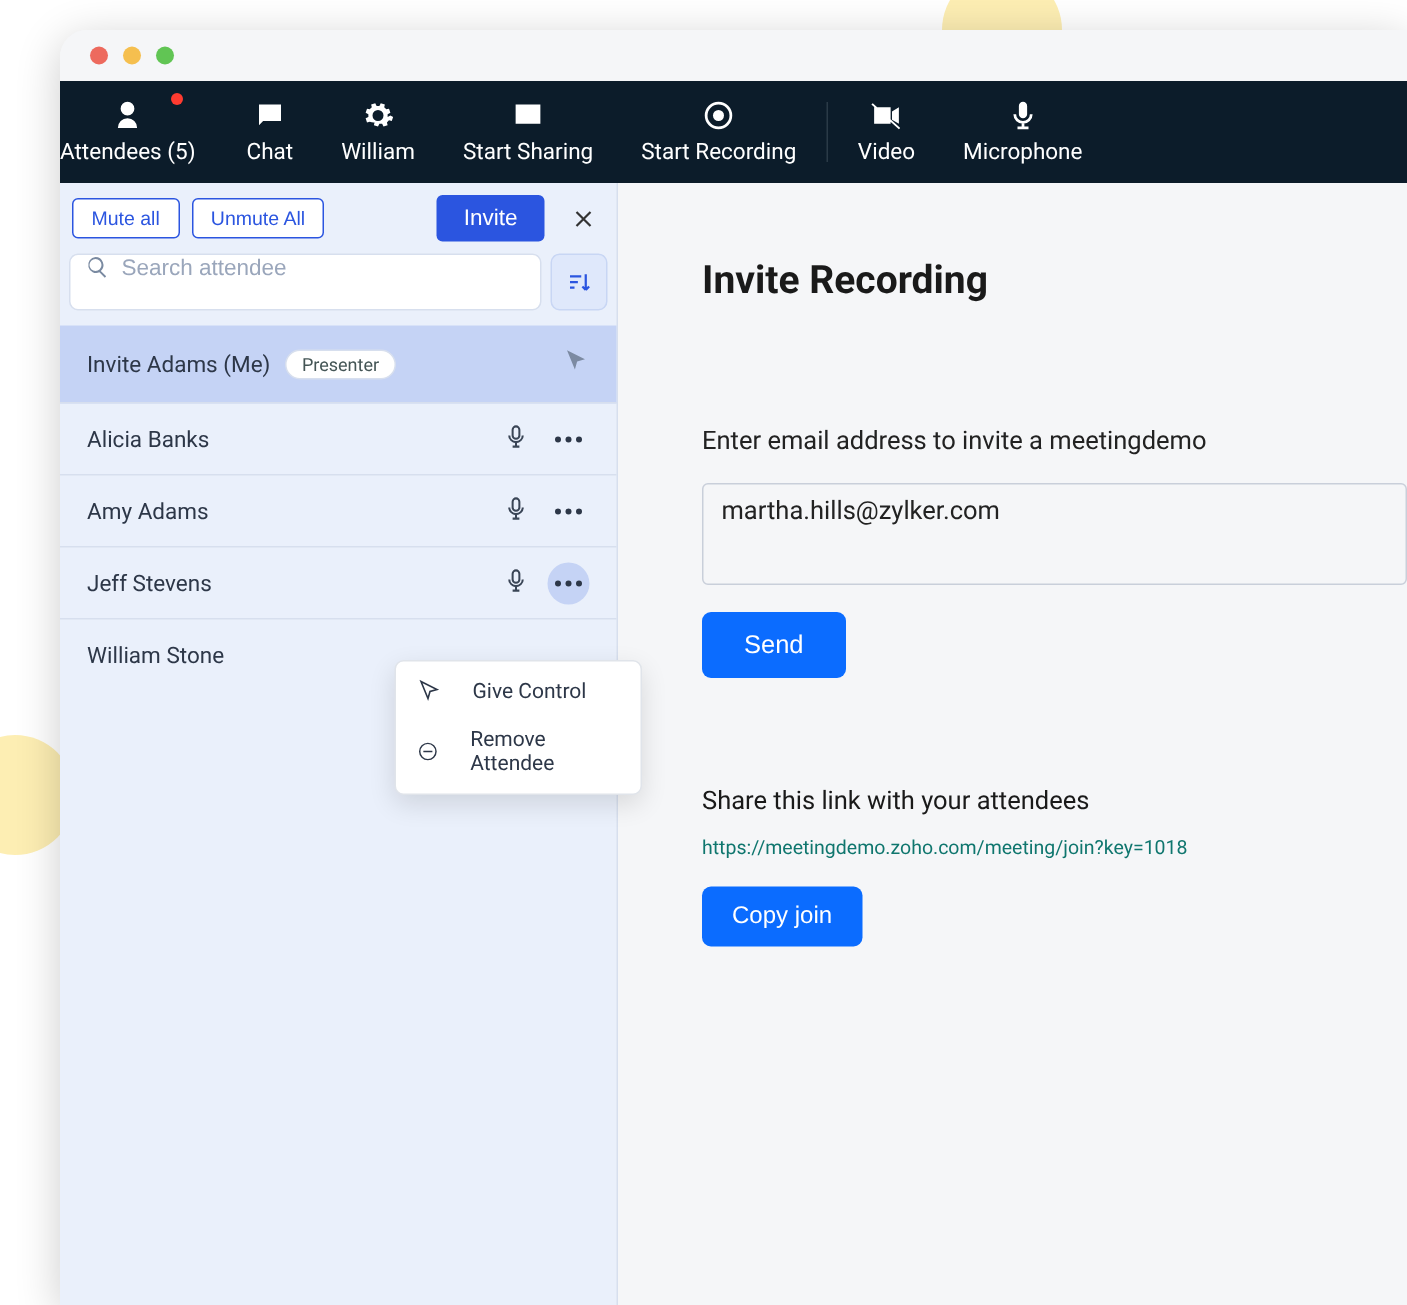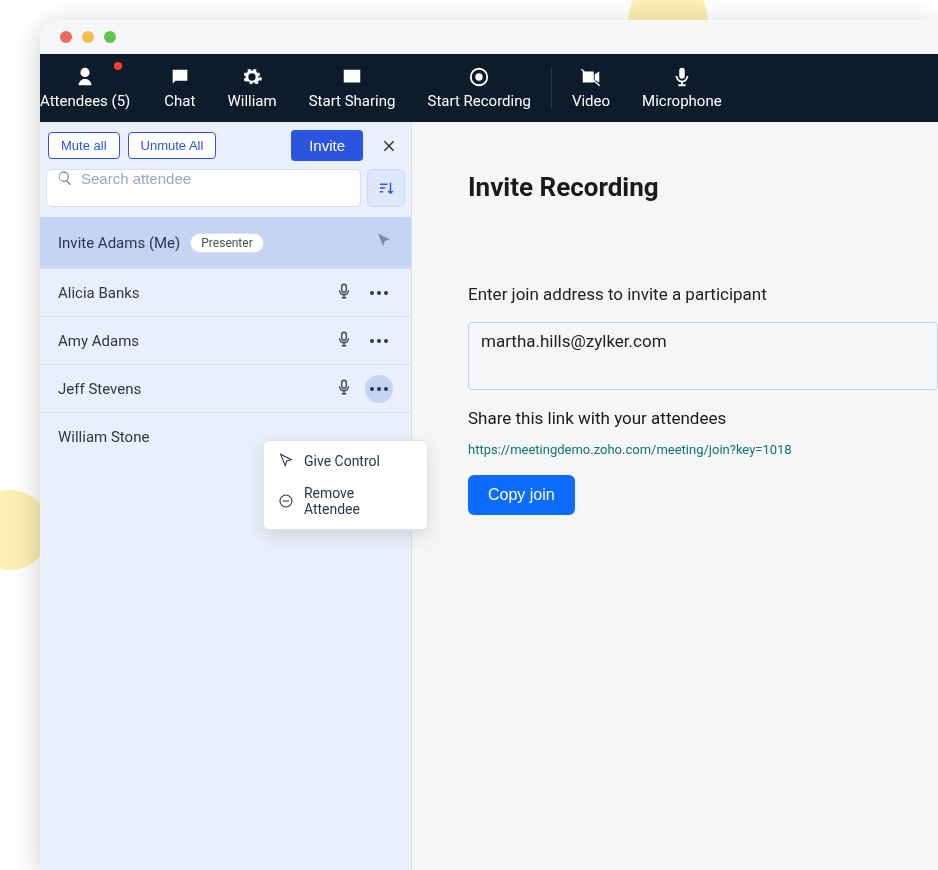--- a/index.html
+++ b/index.html
@@ -214,21 +214,21 @@
     background: #fff;
     border: 1px solid #e0e4ea;
     border-radius: 6px;
     box-shadow: 0 6px 18px rgba(0,0,0,0.12);
     z-index: 50;
     padding: 4px 0;
   }
   .menu-item {
     display:flex;
     align-items:center;
-    gap:10px;
+    gap:21px;
     padding: 8px 14px;
     font-size: 14px;
     color:#2d3748;
     cursor:pointer;
   }
   .menu-item svg { width:16px; height:16px; stroke:#2d3748; fill:none; stroke-width:1.6; }
 
   .main {
     flex: 1;
     padding: 50px 0 0 56px;
@@ -471,22 +471,23 @@
               <circle cx="12" cy="12" r="9"></circle>
               <path d="M7 12h10"></path>
             </svg>
           <span>Remove Attendee</span>
         </div>
       </div>
     </div>
 
     <div class="main">
       <h2>Invite Recording</h2>
-      <div class="label">Enter join address to invite a participant</div>
+      <div class="label">Enter email address to invite a meetingdemo</div>
       <div class="email-box">
         <span>martha.hills@zylker.com</span>
       </div>
+      <button class="btn-send">Send</button>
       <div class="share-label">Share this link with your attendees</div>
       <div class="share-link">https://meetingdemo.zoho.com/meeting/join?key=1018</div>
       <button class="btn-copy">Copy join</button>
     </div>
   </div>
 </div>
 
 </body></html>

